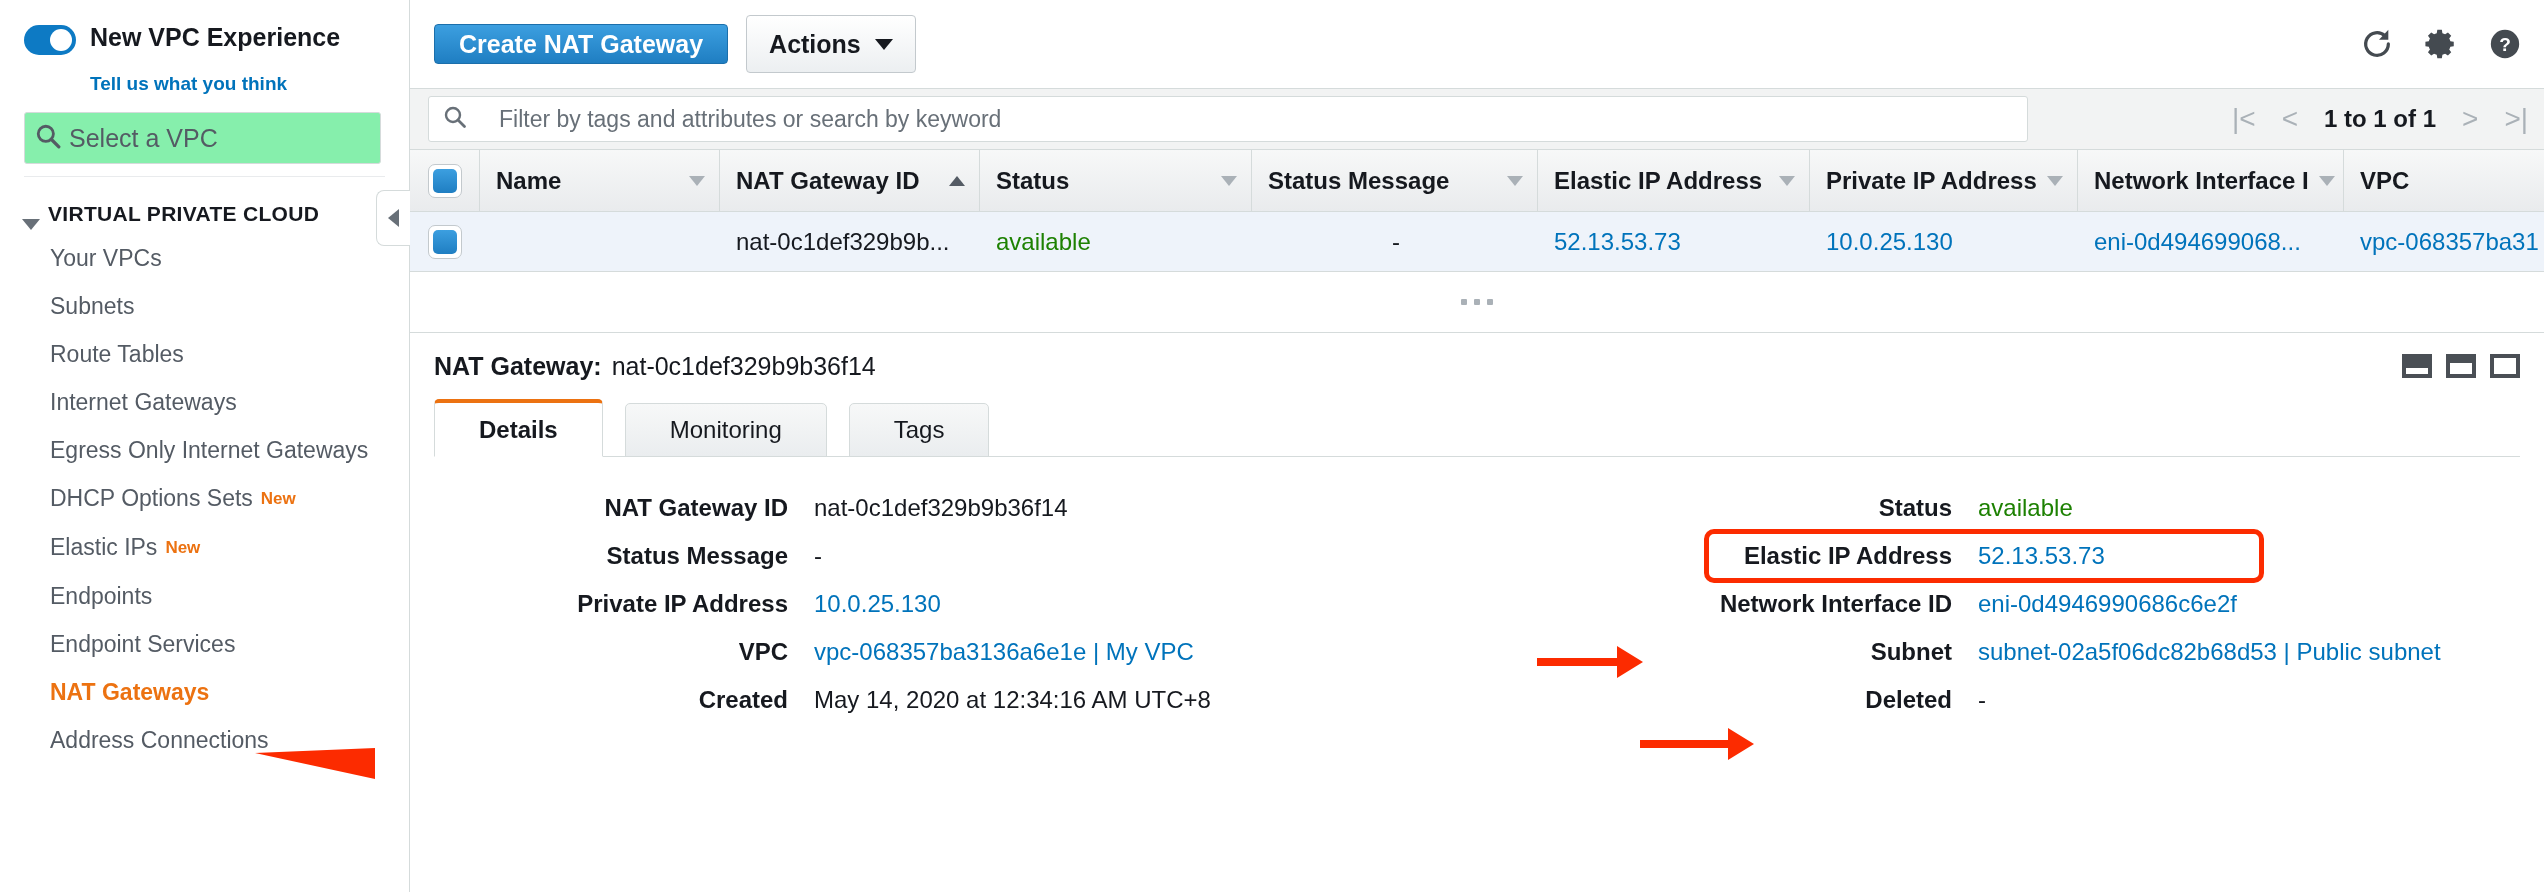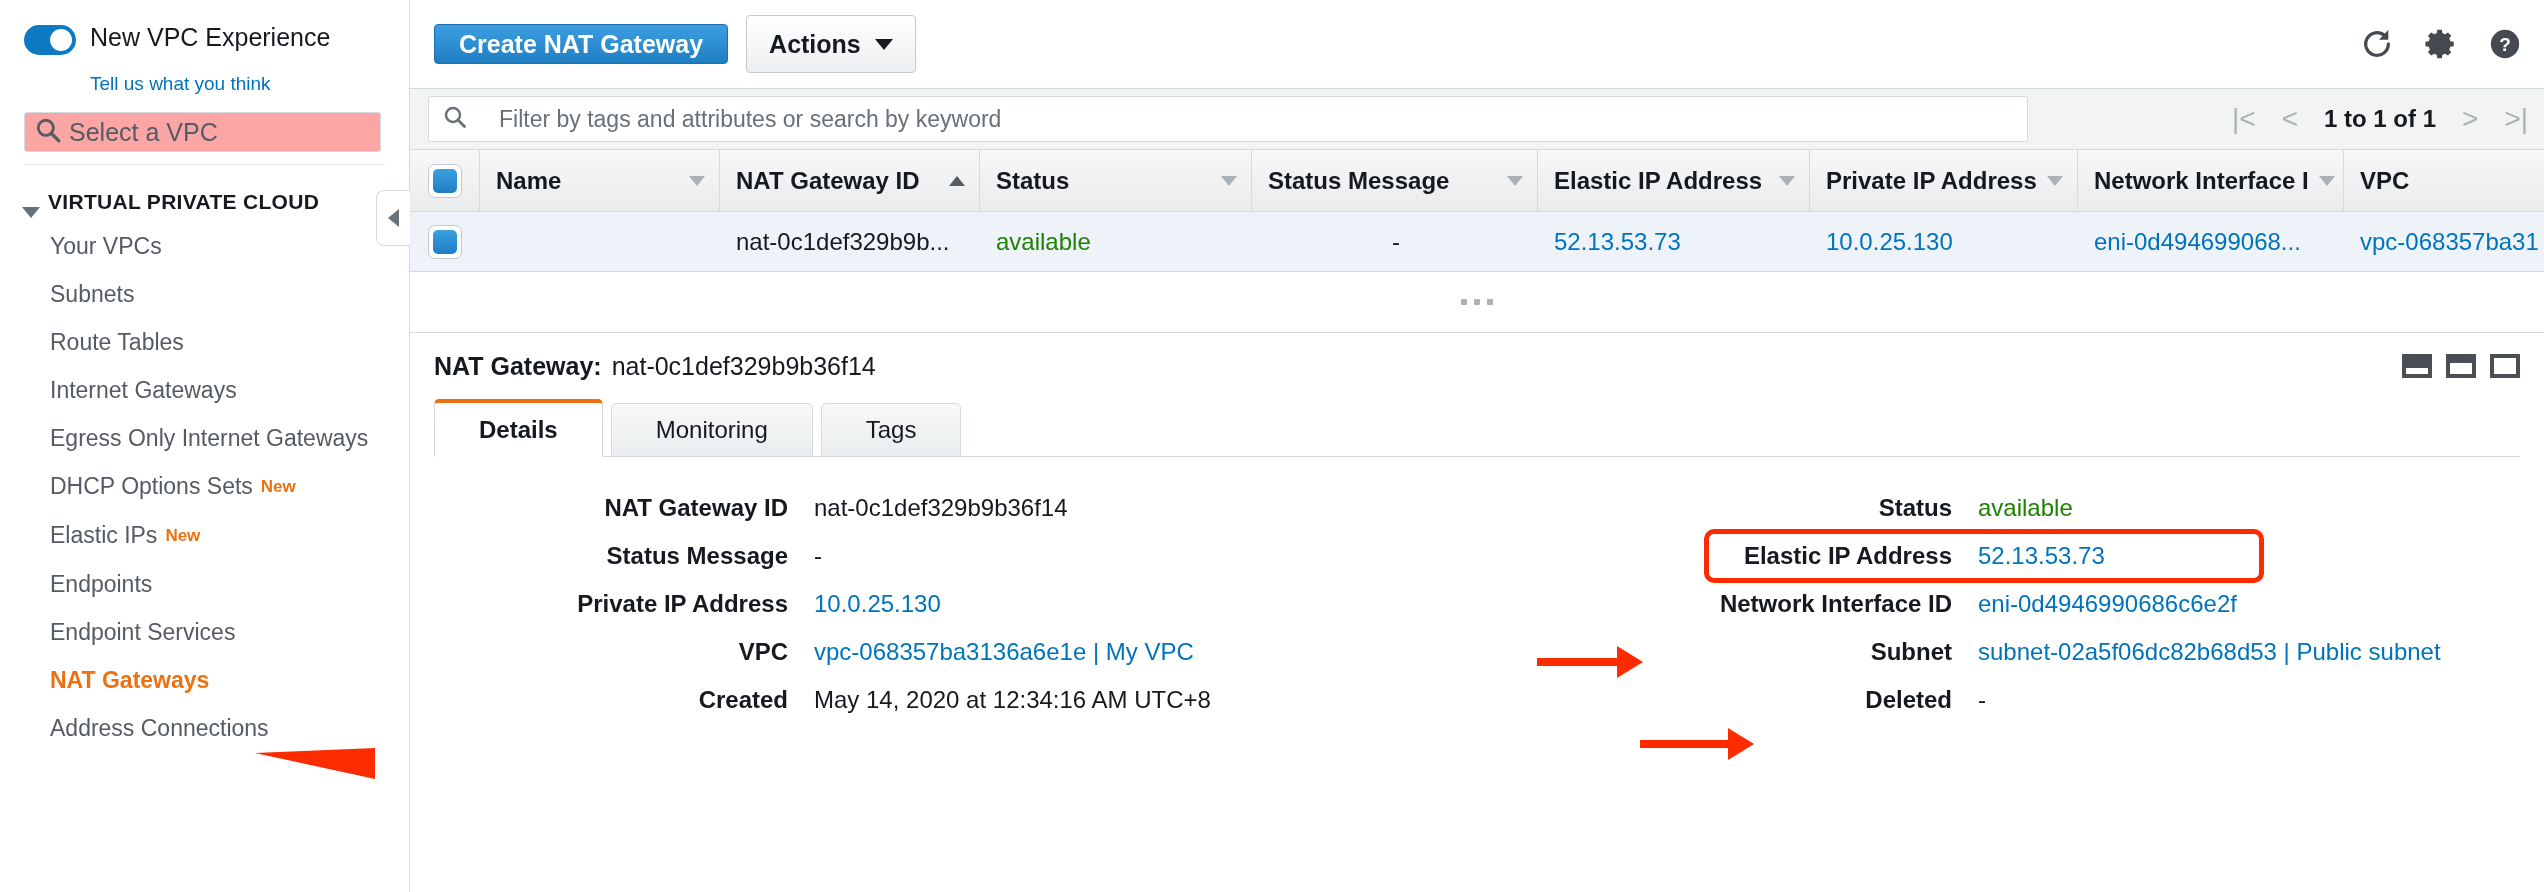--- a/index.html
+++ b/index.html
@@ -22,29 +22,29 @@
   }
   .newexp-row { display: flex; align-items: flex-start; padding: 6px 0 0 24px; }
   .toggle {
     width: 52px; height: 30px; border-radius: 16px; background: #0d7ac4;
     position: relative; flex: 0 0 52px; margin-top: 3px;
   }
   .toggle::after {
     content: ""; position: absolute; right: 4px; top: 4px;
     width: 22px; height: 22px; border-radius: 50%; background: #fff;
   }
-  .newexp-text { margin-left: 14px; }
+  .newexp-text { margin-left: 14px; font-weight: bold; }
   .newexp-title { font-size: 25px; color: #16191f; line-height: 30px; }
   .newexp-sub { font-size: 19px; color: #0073bb; line-height: 28px; margin-top: 18px; }
 
   .vpc-select-wrap { padding: 14px 28px 0 24px; }
   .vpc-select {
-    height: 40px; border: 1px solid #d5dbdb; border-radius: 3px;
+    height: 52px; border: 1px solid #d5dbdb; border-radius: 3px;
     display: flex; align-items: center; padding: 0 10px;
-    background: #fca5a5;
+    background: #86efac;
   }
   .vpc-select .mag { margin-right: 8px; }
   .vpc-select-text { font-size: 25px; color: #545b64; }
 
   .divider-line { height: 1px; background: #e9ebed; margin: 12px 24px 0 24px; }
 
   .nav { padding-top: 16px; }
   .nav-section {
     display: flex; align-items: center;
     padding: 4px 20px 4px 22px;
@@ -220,21 +220,21 @@
   .pic.a i { bottom: 4px; height: 6px; }
   .pic.b i { bottom: 4px; height: 11px; }
   .pic.c i { top: 4px; bottom: 4px; }
 
   .tabs { display: flex; align-items: flex-end; height: 58px; position: relative; }
   .tabs::after {
     content: ""; position: absolute; left: 0; right: 0; bottom: 0;
     height: 1px; background: #d5dbdb;
   }
   .tab {
-    height: 54px; padding: 0 44px; margin-right: 8px;
+    height: 54px; padding: 0 44px; margin-right: 22px;
     display: flex; align-items: center; justify-content: center;
     font-size: 24px; color: #16191f;
     background: linear-gradient(#f7f8f8, #eaedef);
     border: 1px solid #d5dbdb; border-radius: 5px 5px 0 0;
     cursor: pointer; position: relative; z-index: 2;
   }
   .tab.active {
     background: #fff; font-weight: bold;
     border-top: 4px solid #ec7211;
     border-bottom: 1px solid #fff;

